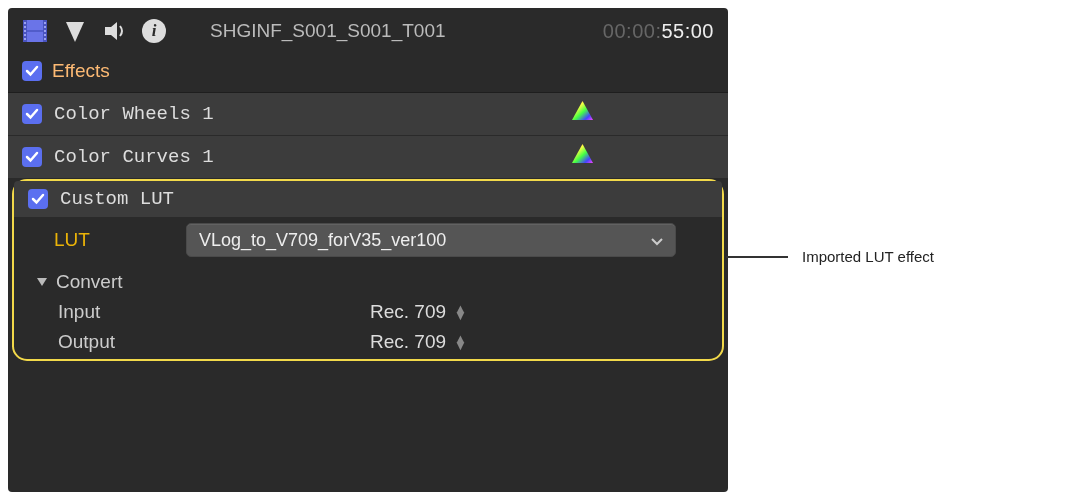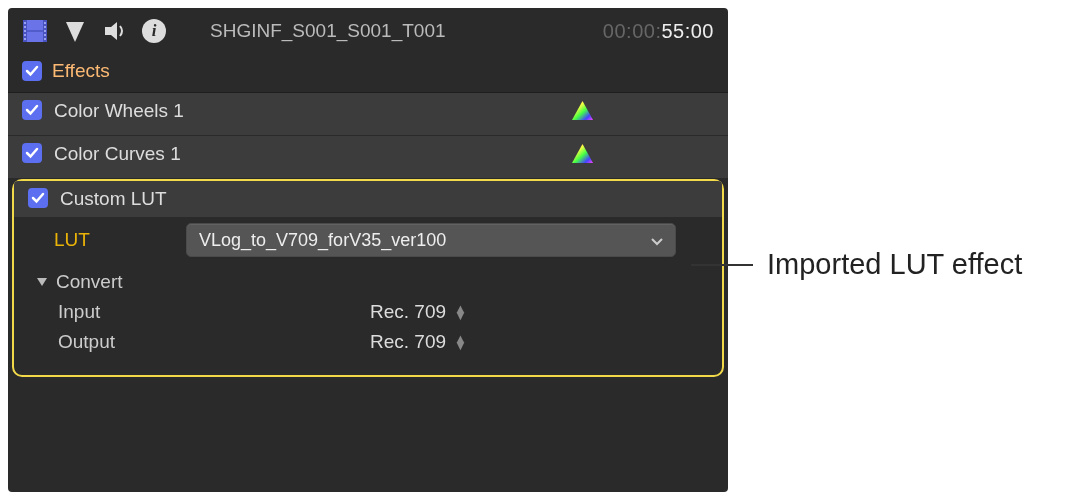--- a/index.html
+++ b/index.html
@@ -55,36 +55,37 @@
   .checkbox {
     width: 20px; height: 20px; border-radius: 4px;
     background: #5b6ff0; display: inline-flex;
     align-items: center; justify-content: center;
     cursor: pointer;
   }
   .checkbox svg { width: 14px; height: 12px; }
   
   .effect-list { border-top: 1px solid #1e1e1e; }
   .effect-row {
-    display: flex; align-items: flex-start; gap: 12px;
+    display: flex; align-items: center; gap: 12px;
     padding: 7px 14px;
     background: #3c3c3c;
     border-bottom: 1px solid #2a2a2a;
+    font-family: Liberation Mono, monospace;
   }
   .effect-row .name { color: #ddd; font-size: 19px; }
   .effect-row .colorwheel {
     margin-left: auto; margin-right: 120px;
   }
   .colorwheel svg { width: 23px; height: 23px; }
 
   .highlight-box {
     border: 2px solid #f2d94a;
-    border-radius: 10px;
+    border-radius: 15px;
     margin: 0 4px 6px 4px;
-    padding-bottom: 18px;
+    padding-bottom: 2px;
   }
   .highlight-box .effect-row {
     border-bottom: none;
     background: #3c3c3c;
     border-radius: 4px 4px 0 0;
   }
   
   .param-row {
     display: flex; align-items: center;
     padding: 6px 14px 6px 40px;
@@ -150,25 +151,25 @@
   .mix-val { width: 100px; text-align: center; color: #ddd; font-size: 19px; }
   .keyframe-diamond {
     margin-left: auto; margin-right: 18px;
     width: 14px; height: 14px; transform: rotate(45deg);
     border: 1px solid #555;
     cursor: pointer;
   }
   
   .annotation {
     position: absolute;
-    left: 691px;
+    left: 726px;
     top: 248px;
     display: flex; align-items: center;
     color: #222;
-    font-size: 29px;
+    font-size: 15px;
   }
   .annotation .line {
     width: 62px; height: 2px; background: #333;
   }
   .annotation .text { margin-left: 14px; }
 </style>
 </head>
 <body>
 
 <div class="panel">

